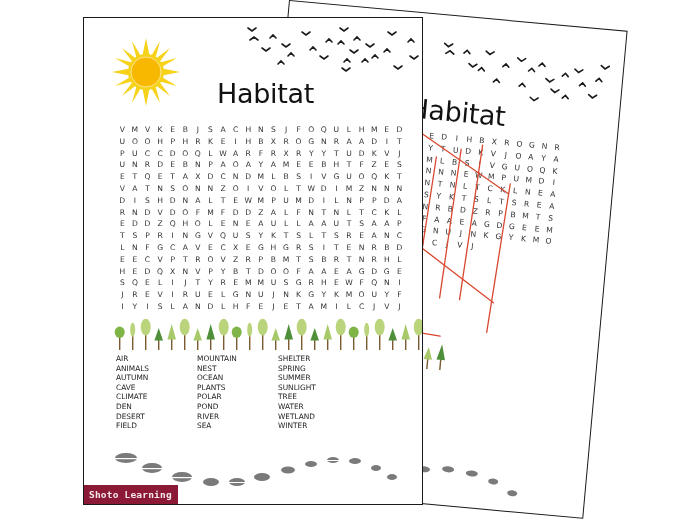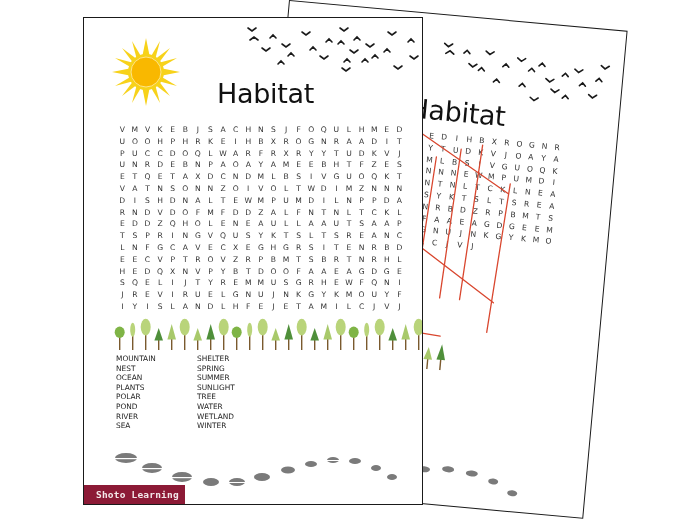--- a/index.html
+++ b/index.html
@@ -21,21 +21,21 @@
 
   .grid { position: absolute; display: grid; grid-template-columns: repeat(23, 12.6px); row-gap: 0px; }
   .grid span { font-size: 7.6px; line-height: 11.8px; color: #333; text-align: center; font-family: "DejaVu Sans", sans-serif; }
 
   .trees { position: absolute; display: flex; align-items: flex-end; gap: 2px; }
 
   .words { position: absolute; display: grid; grid-template-columns: 81px 81px 81px 81px; }
   .words .col { display: flex; flex-direction: column; }
   .words .col span { font-size: 7.4px; line-height: 9.6px; color: #222; font-family: "DejaVu Sans", sans-serif; }
 
-  .brand { position: absolute; left: 0; bottom: 0; background: #8c1a36; color: #f3e8ea; font-family: "DejaVu Sans Mono", monospace; font-weight: bold; font-size: 9.5px; padding: 4px 6px 4px 12px; letter-spacing: 0.2px; }
+  .brand { position: absolute; left: 0; bottom: 0; background: #8c1a36; color: #f3e8ea; font-family: "DejaVu Sans Mono", monospace; font-weight: bold; font-size: 9.5px; padding: 4px 6px 4px 5px; letter-spacing: 0.2px; }
 
   .birds { position: absolute; }
   .prints { position: absolute; }
 </style>
 </head>
 <body>
 
 <div class="sheet" id="back-sheet">
   <svg class="birds" style="left:150px;top:22px" width="180" height="60" viewBox="0 0 180 60">
     <g fill="none" stroke="#1a1a1a" stroke-width="1.6" stroke-linecap="round">
@@ -927,20 +927,30 @@
         <polygon points="5.7,2 10,17.6 1.4,17.6" fill="#a8c96a"></polygon>
       </svg>
       <svg width="11" height="32">
         <rect x="5" y="14.3" width="1.4" height="17.700000000000003" fill="#7a5a2e"></rect>
         <ellipse cx="5.7" cy="9.1" rx="5" ry="8.32" fill="#b9d47a"></ellipse>
       </svg>
     </div>
 
   <div class="words" style="left:32px;top:336px">
     <div class="col">
+      <span>AIR</span>
+      <span>ANIMALS</span>
+      <span>AUTUMN</span>
+      <span>CAVE</span>
+      <span>CLIMATE</span>
+      <span>DEN</span>
+      <span>DESERT</span>
+      <span>FIELD</span>
+    </div>
+    <div class="col">
       <span>MOUNTAIN</span>
       <span>NEST</span>
       <span>OCEAN</span>
       <span>PLANTS</span>
       <span>POLAR</span>
       <span>POND</span>
       <span>RIVER</span>
       <span>SEA</span>
     </div>
     <div class="col">

